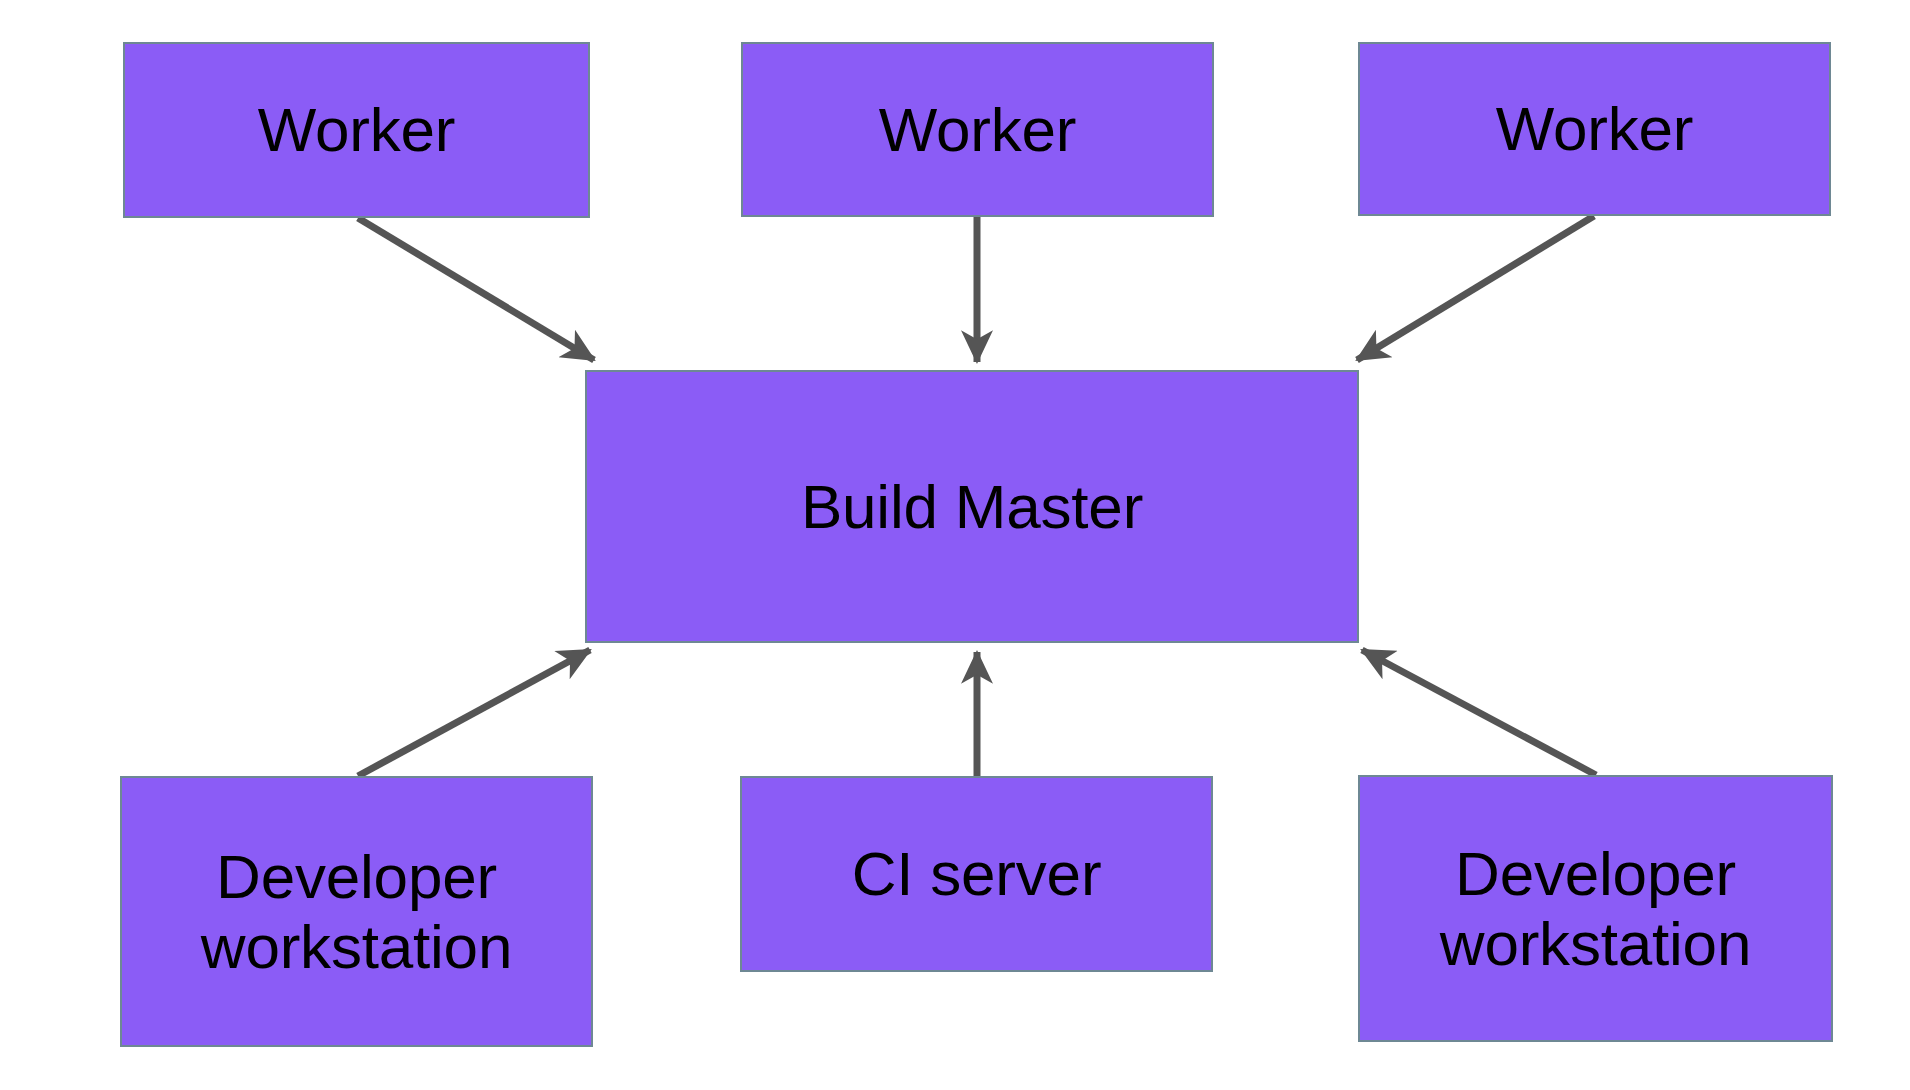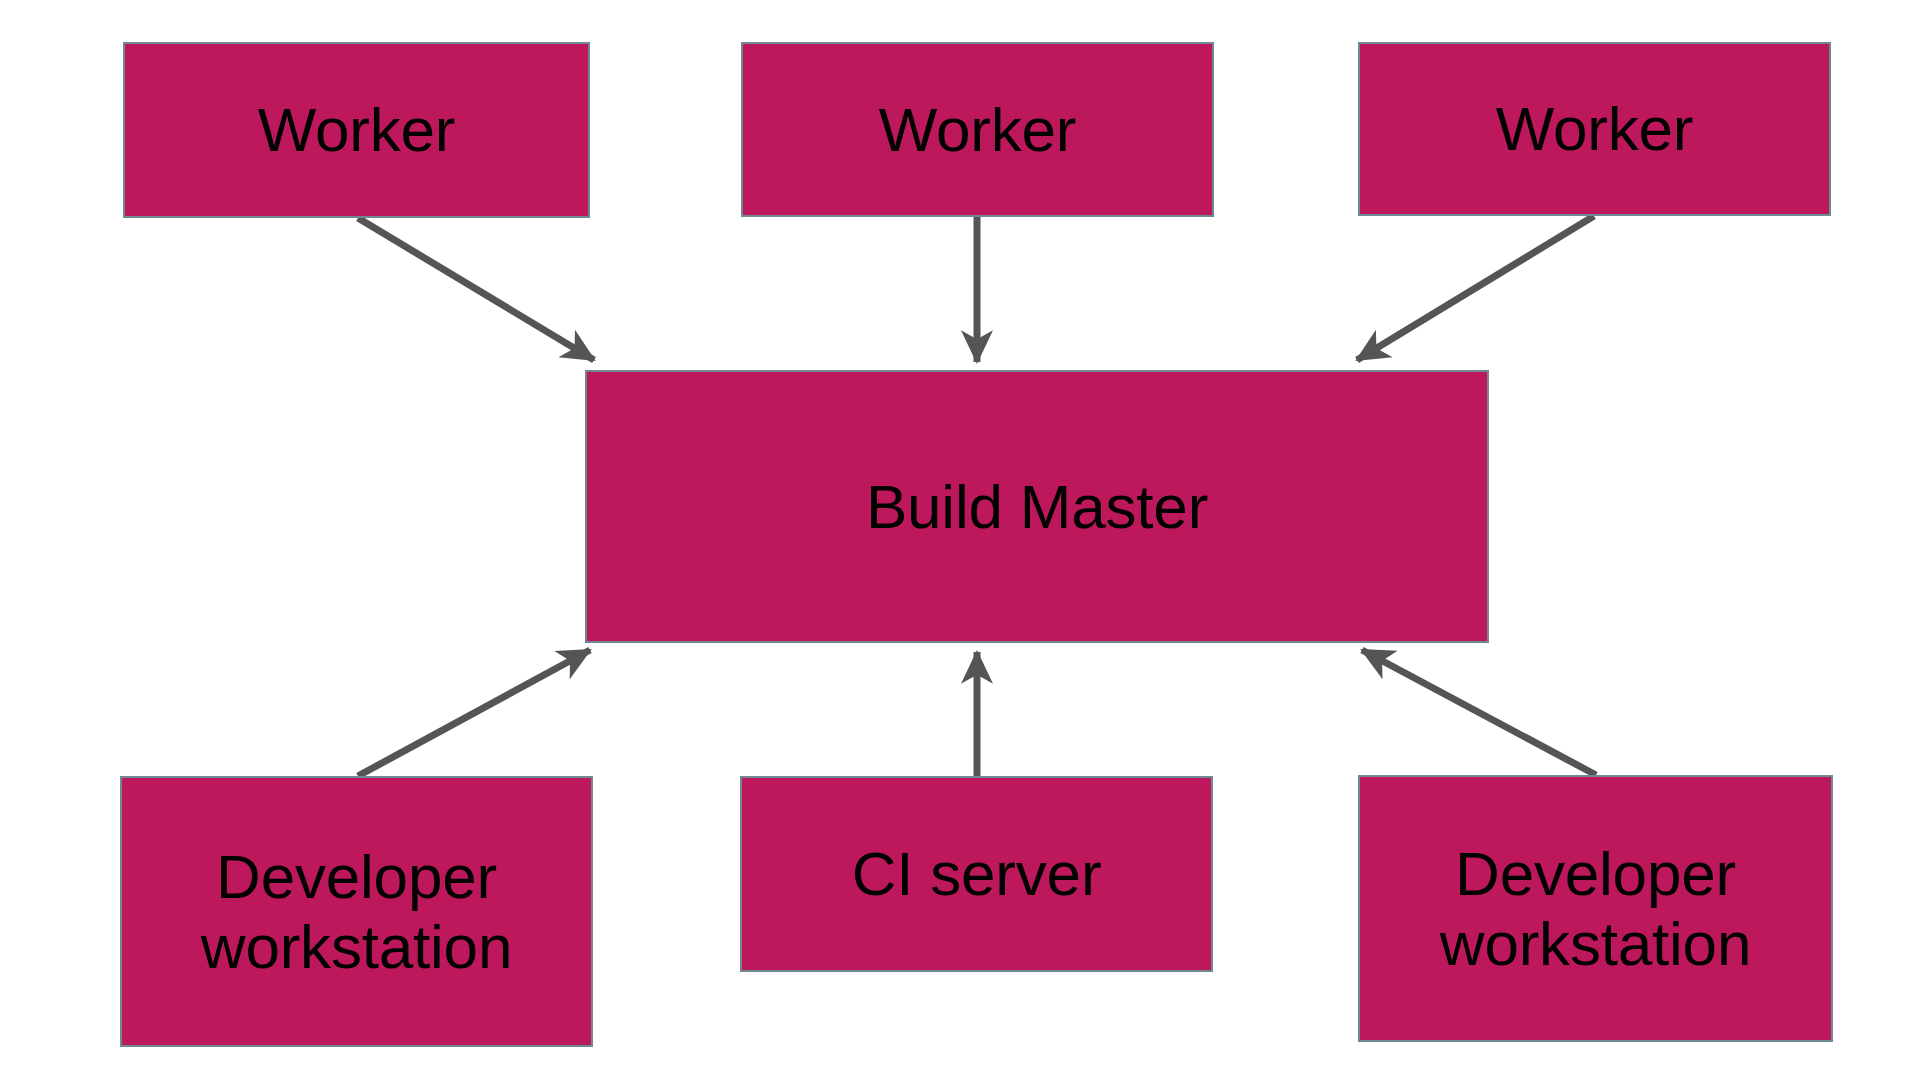--- a/index.html
+++ b/index.html
@@ -22,42 +22,42 @@
     position: absolute;
     left: 0;
     top: 0;
     width: 1910px;
     height: 1090px;
     pointer-events: none;
   }
   .node {
     position: absolute;
     box-sizing: border-box;
-    background: #be185d;
+    background: #8b5cf6;
     border: 2px solid #6e8894;
     display: flex;
     align-items: center;
     justify-content: center;
     text-align: center;
     color: #000000;
     font-weight: 400;
     line-height: 1.12;
     letter-spacing: -0.2px;
     white-space: pre-line;
   }
   .node-label {
     display: block;
     padding: 0 8px;
     white-space: pre-line;
   }
   
   #node-worker-1      { left: 123px;  top: 42px;  width: 467px; height: 176px; font-size: 62px; }
   #node-worker-2      { left: 741px;  top: 42px;  width: 473px; height: 175px; font-size: 62px; }
   #node-worker-3      { left: 1358px; top: 42px;  width: 473px; height: 174px; font-size: 62px; }
-  #node-build-master  { left: 585px;  top: 370px; width: 904px; height: 273px; font-size: 62px; }
+  #node-build-master  { left: 585px;  top: 370px; width: 774px; height: 273px; font-size: 62px; }
   #node-dev-ws-left   { left: 120px;  top: 776px; width: 473px; height: 271px; font-size: 62px; }
   #node-ci-server     { left: 740px;  top: 776px; width: 473px; height: 196px; font-size: 62px; }
   #node-dev-ws-right  { left: 1358px; top: 775px; width: 475px; height: 267px; font-size: 62px; }
 </style>
 </head>
 <body>
 
 <div id="canvas">
 
   <svg id="edge-layer" viewBox="0 0 1910 1090" width="1910" height="1090" xmlns="http://www.w3.org/2000/svg">

